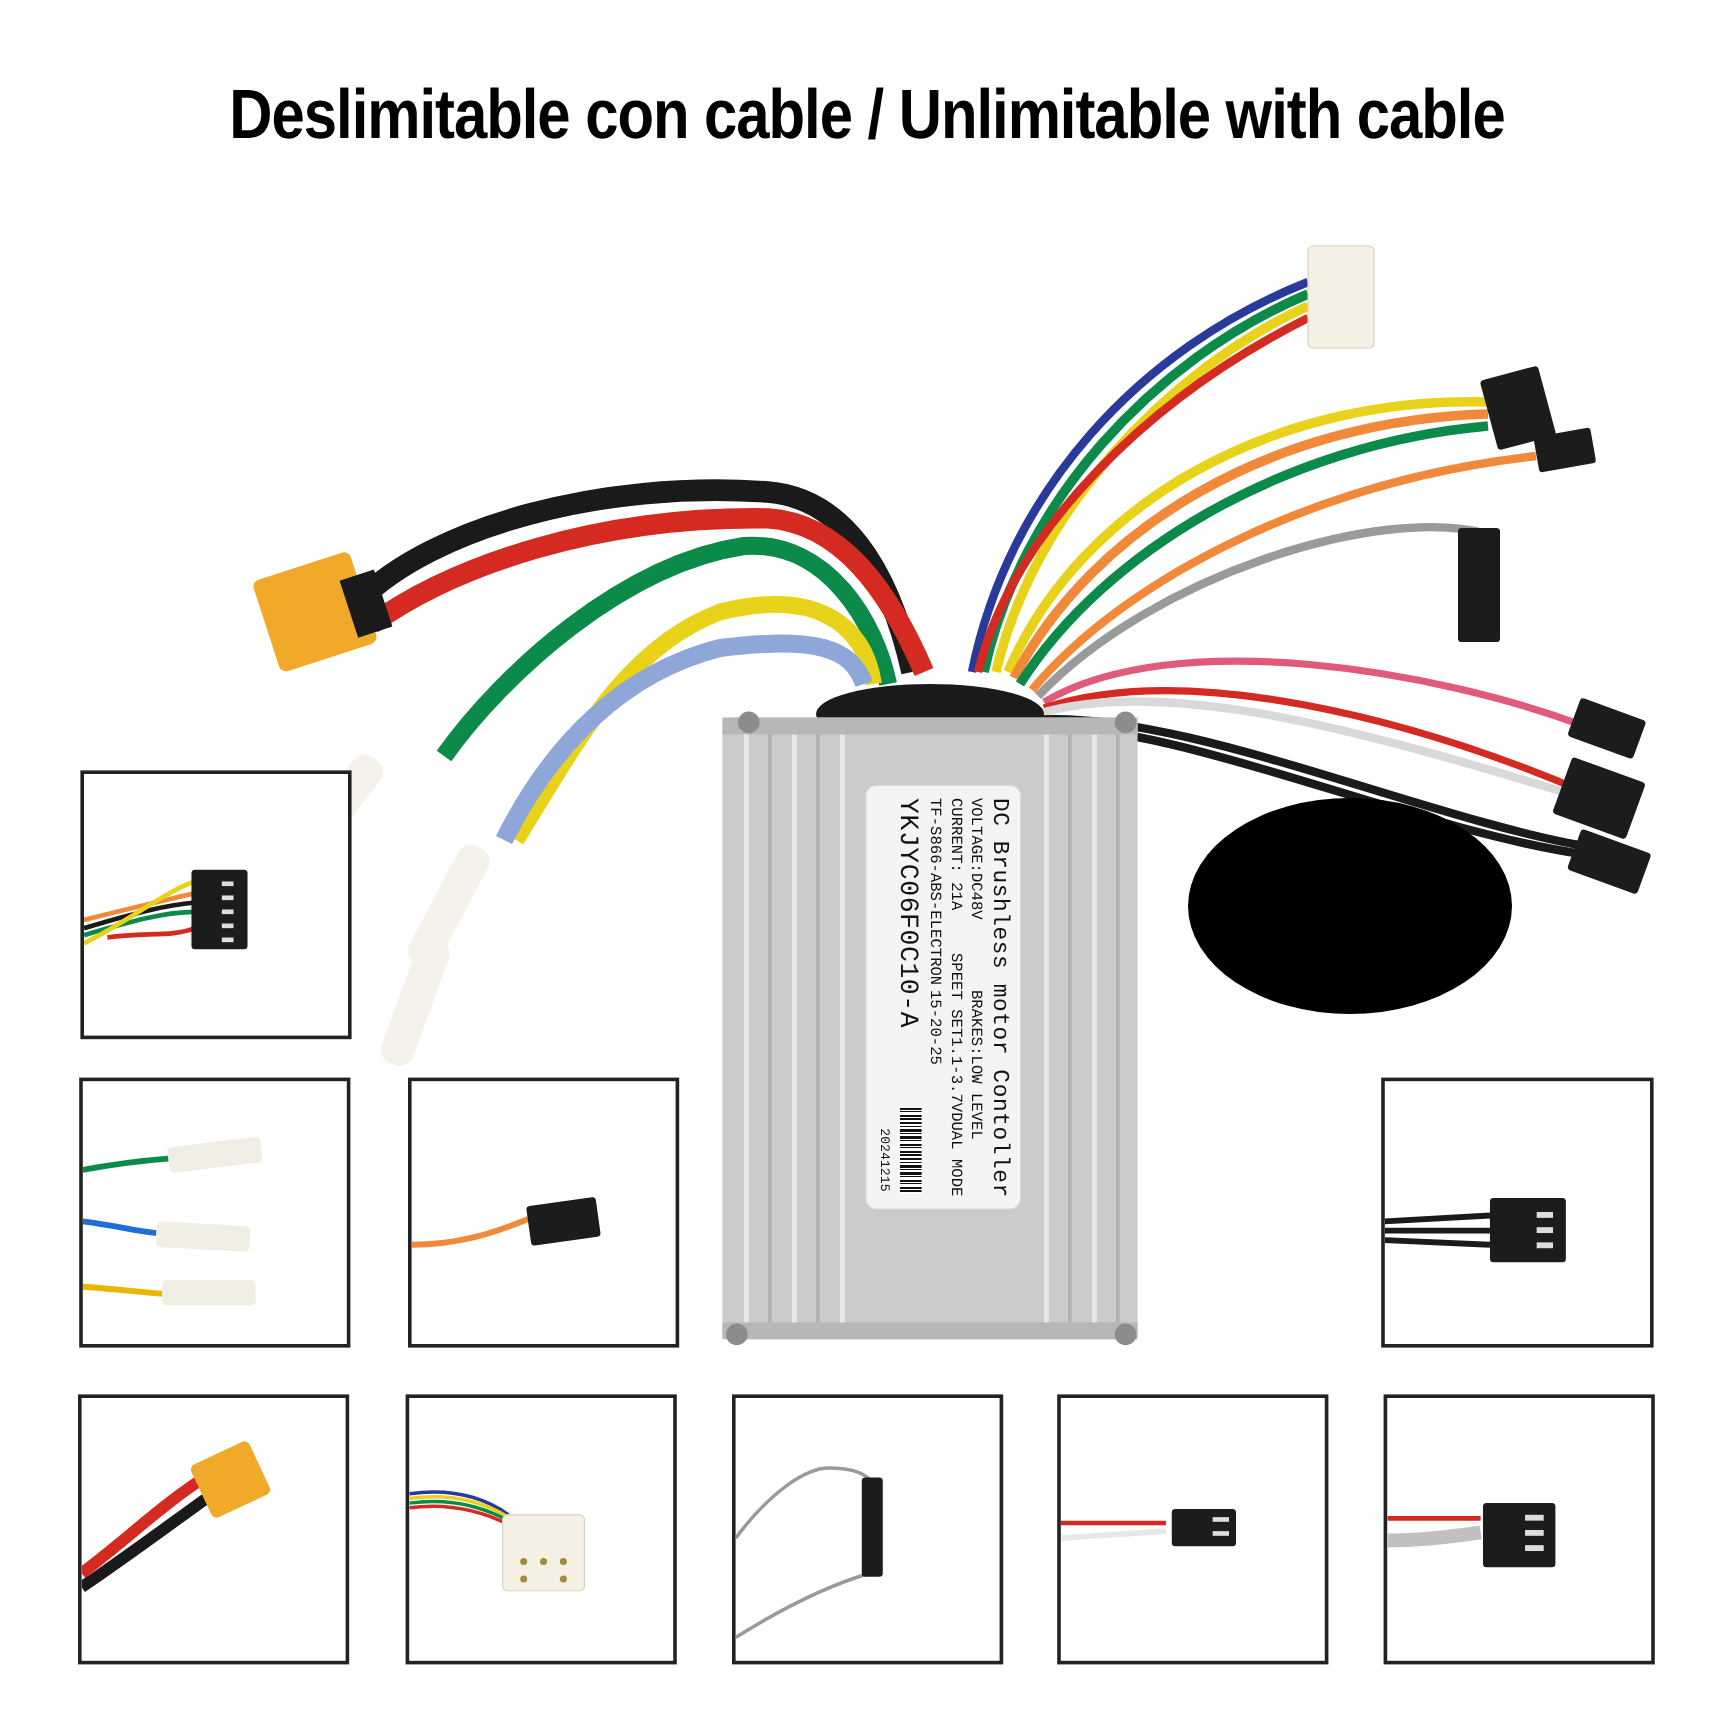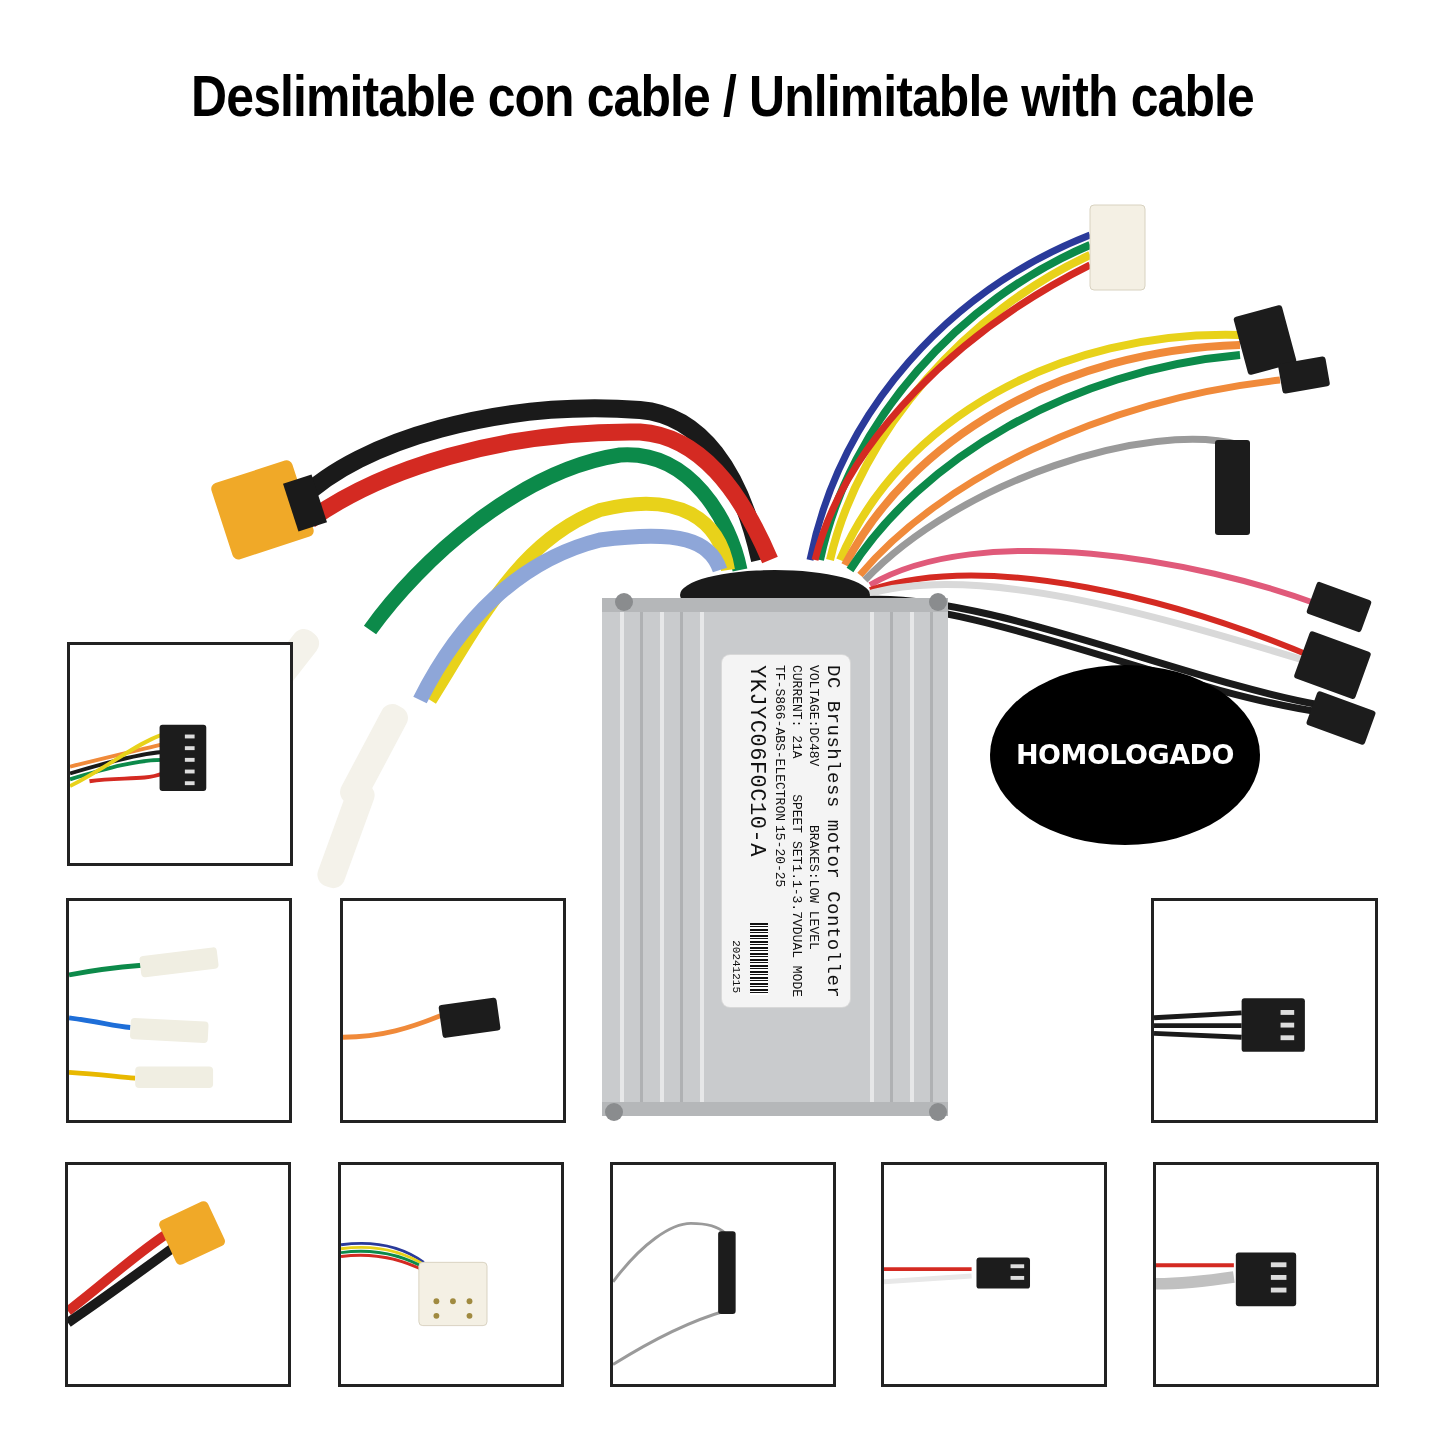--- a/index.html
+++ b/index.html
@@ -121,21 +121,20 @@
       <span class="c1">TF-S866-ABS-ELECTRON</span>
       <span>15-20-25</span>
     </div>
     <div class="l-model">YKJYC06F0C10-A</div>
     <div class="barcode"></div>
     <div class="l-date">20241215</div>
   </div>
 </div>
 
 <div class="badge">
-  <span>HOMOLOGADO</span>
 </div>
 
 <div class="inset" style="left:67px;top:642px;width:226px;height:224px;">
   <svg viewBox="0 0 226 224">
     <path d="M0,125 C40,115 70,108 95,102" stroke="#f08a3a" stroke-width="4" fill="none"></path>
     <path d="M0,132 C40,120 70,112 95,110" stroke="#1a1a1a" stroke-width="4" fill="none"></path>
     <path d="M0,138 C40,126 70,118 95,118" stroke="#0c8a4a" stroke-width="4" fill="none"></path>
     <path d="M0,145 C40,125 70,100 95,92" stroke="#e8d21a" stroke-width="4" fill="none"></path>
     <path d="M20,140 C50,135 75,140 95,132" stroke="#d42a22" stroke-width="4" fill="none"></path>
     <rect x="92" y="82" width="48" height="68" rx="3" fill="#1c1c1c"></rect>

